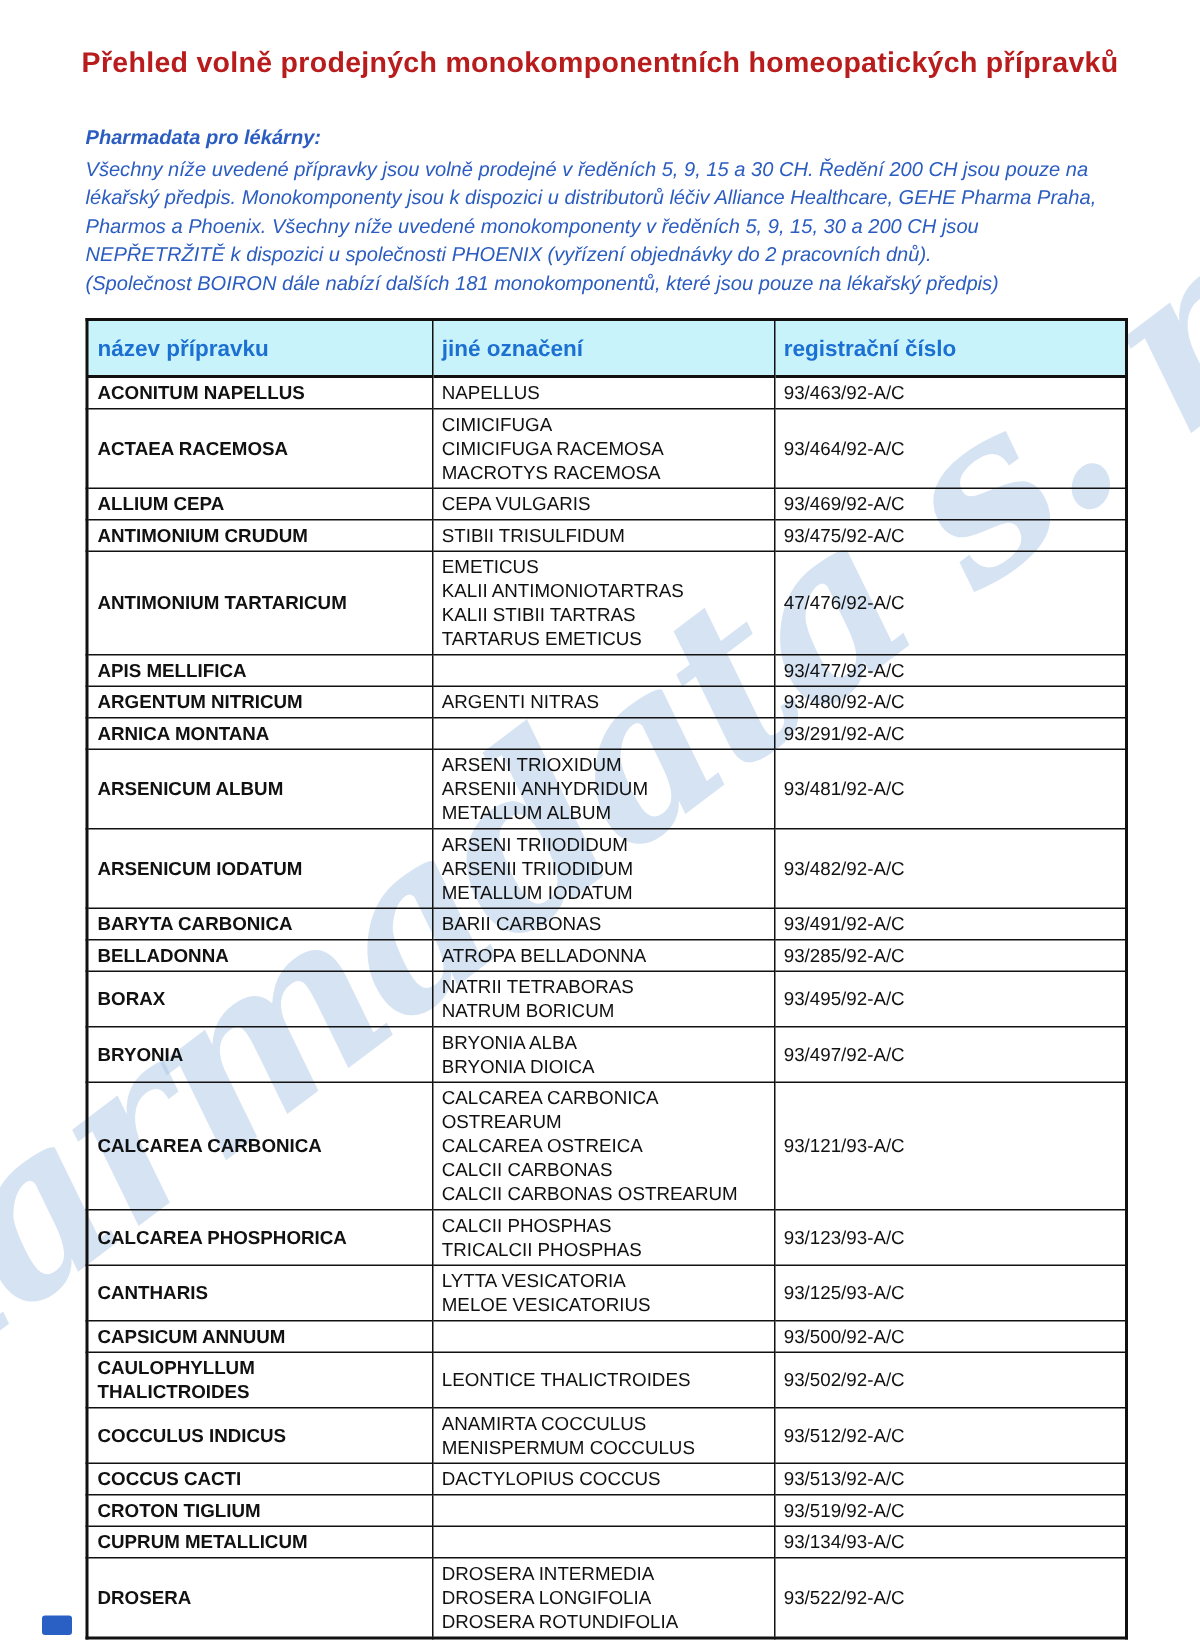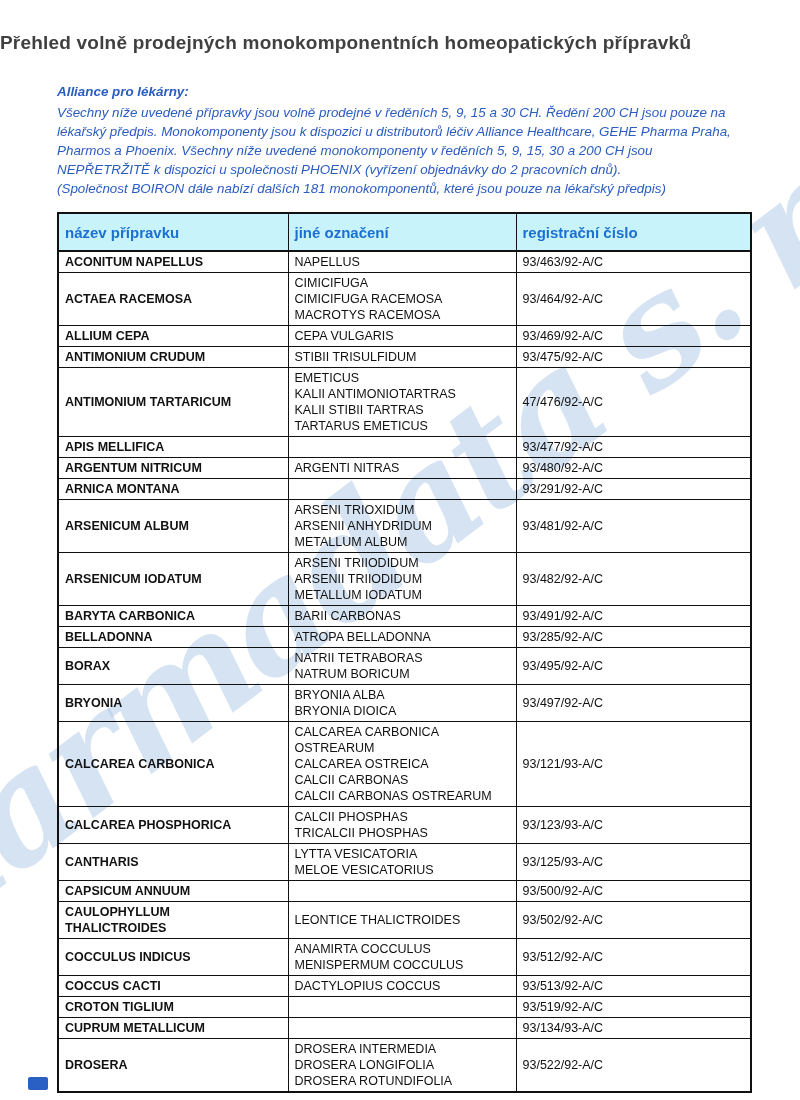--- a/index.html
+++ b/index.html
@@ -9,23 +9,24 @@
     background: #ffffff;
     font-family: "Liberation Sans", sans-serif;
     position: relative;
     overflow: hidden;
   }
   .page { position: relative; width: 800px; height: 1100px; }
 
   .doc-title {
     margin: 0;
     padding-top: 32px;
+    text-align: center;
     font-size: 19px;
     font-weight: bold;
-    color: #404040;
+    color: #b91c1c;
     letter-spacing: 0.2px;
     position: relative; z-index: 2;
   }
 
   .info-block {
     margin: 28px 52px 0 57px;
     color: #2b5cc0;
     font-style: italic;
     font-size: 13.4px;
     line-height: 19px;
@@ -100,21 +101,21 @@
 
 <div class="page">
 
   <div class="watermark">
     <span>Pharmadata s. r. o.</span>
   </div>
 
   <h1 class="doc-title">Přehled volně prodejných monokomponentních homeopatických přípravků</h1>
 
   <div class="info-block">
-    <p class="info-heading">Alliance pro lékárny:</p>
+    <p class="info-heading">Pharmadata pro lékárny:</p>
     <p class="info-body">Všechny níže uvedené přípravky jsou volně prodejné v ředěních 5, 9, 15 a 30 CH. Ředění 200 CH jsou pouze na lékařský předpis. Monokomponenty jsou k dispozici u distributorů léčiv Alliance Healthcare, GEHE Pharma Praha, Pharmos a Phoenix. Všechny níže uvedené monokomponenty v ředěních 5, 9, 15, 30 a 200 CH jsou NEPŘETRŽITĚ k dispozici u společnosti PHOENIX (vyřízení objednávky do 2 pracovních dnů).</p>
     <p class="info-note">(Společnost BOIRON dále nabízí dalších 181 monokomponentů, které jsou pouze na lékařský předpis)</p>
   </div>
 
   <table class="reg-table">
     <thead>
       <tr>
         <th class="c1">název přípravku</th>
         <th class="c2">jiné označení</th>
         <th class="c3">registrační číslo</th>

